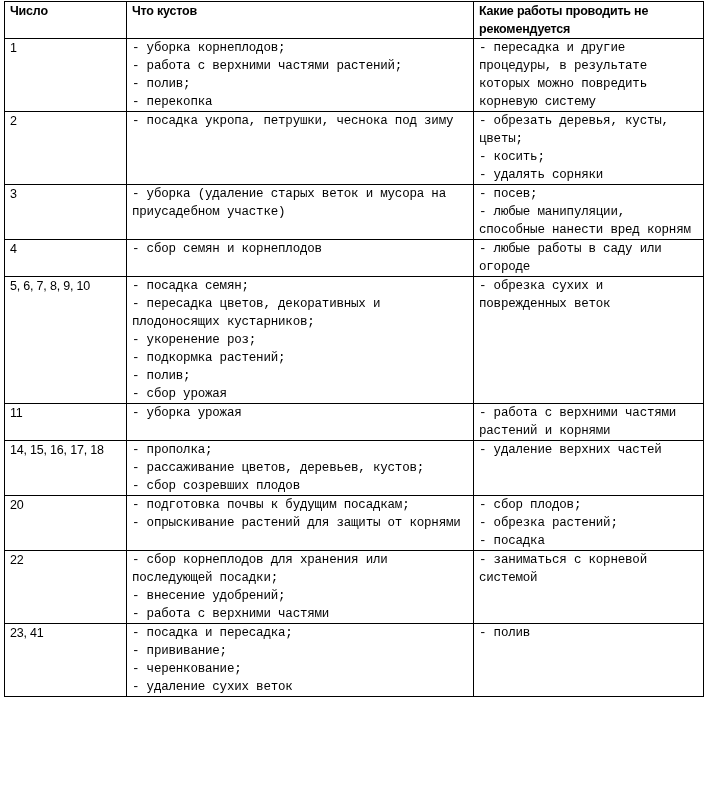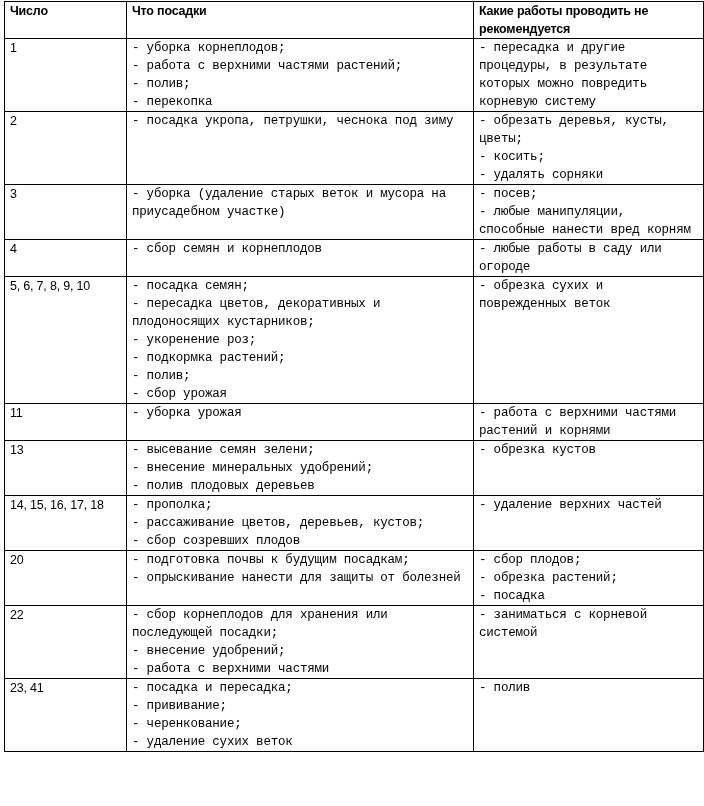--- a/index.html
+++ b/index.html
@@ -54,21 +54,21 @@
 
 <table class="schedule">
   <colgroup>
     <col class="c-num">
     <col class="c-do">
     <col class="c-dont">
   </colgroup>
   <thead>
     <tr>
       <th>Число</th>
-      <th>Что посадки</th>
+      <th>Что кустов</th>
       <th>Какие работы проводить не рекомендуется</th>
     </tr>
   </thead>
   <tbody id="table-body">
       <tr>
         <td>1</td>
         <td>
           <span class="line wrap">- уборка корнеплодов;</span>
           <span class="line wrap">- работа с верхними частями растений;</span>
           <span class="line wrap">- полив;</span>
@@ -125,46 +125,35 @@
       <tr>
         <td>11</td>
         <td>
           <span class="line wrap">- уборка урожая</span>
         </td>
         <td>
           <span class="line wrap">- работа с верхними частями растений и корнями</span>
         </td>
       </tr>
       <tr>
-        <td>13</td>
-        <td>
-          <span class="line wrap">- высевание семян зелени;</span>
-          <span class="line wrap">- внесение минеральных удобрений;</span>
-          <span class="line wrap">- полив плодовых деревьев</span>
-        </td>
-        <td>
-          <span class="line wrap">- обрезка кустов</span>
-        </td>
-      </tr>
-      <tr>
         <td>14, 15, 16, 17, 18</td>
         <td>
           <span class="line wrap">- прополка;</span>
           <span class="line wrap">- рассаживание цветов, деревьев, кустов;</span>
           <span class="line wrap">- сбор созревших плодов</span>
         </td>
         <td>
           <span class="line wrap">- удаление верхних частей</span>
         </td>
       </tr>
       <tr>
         <td>20</td>
         <td>
           <span class="line wrap">- подготовка почвы к будущим посадкам;</span>
-          <span class="line wrap">- опрыскивание нанести для защиты от болезней</span>
+          <span class="line wrap">- опрыскивание растений для защиты от корнями</span>
         </td>
         <td>
           <span class="line wrap">- сбор плодов;</span>
           <span class="line wrap">- обрезка растений;</span>
           <span class="line wrap">- посадка</span>
         </td>
       </tr>
       <tr>
         <td>22</td>
         <td>

